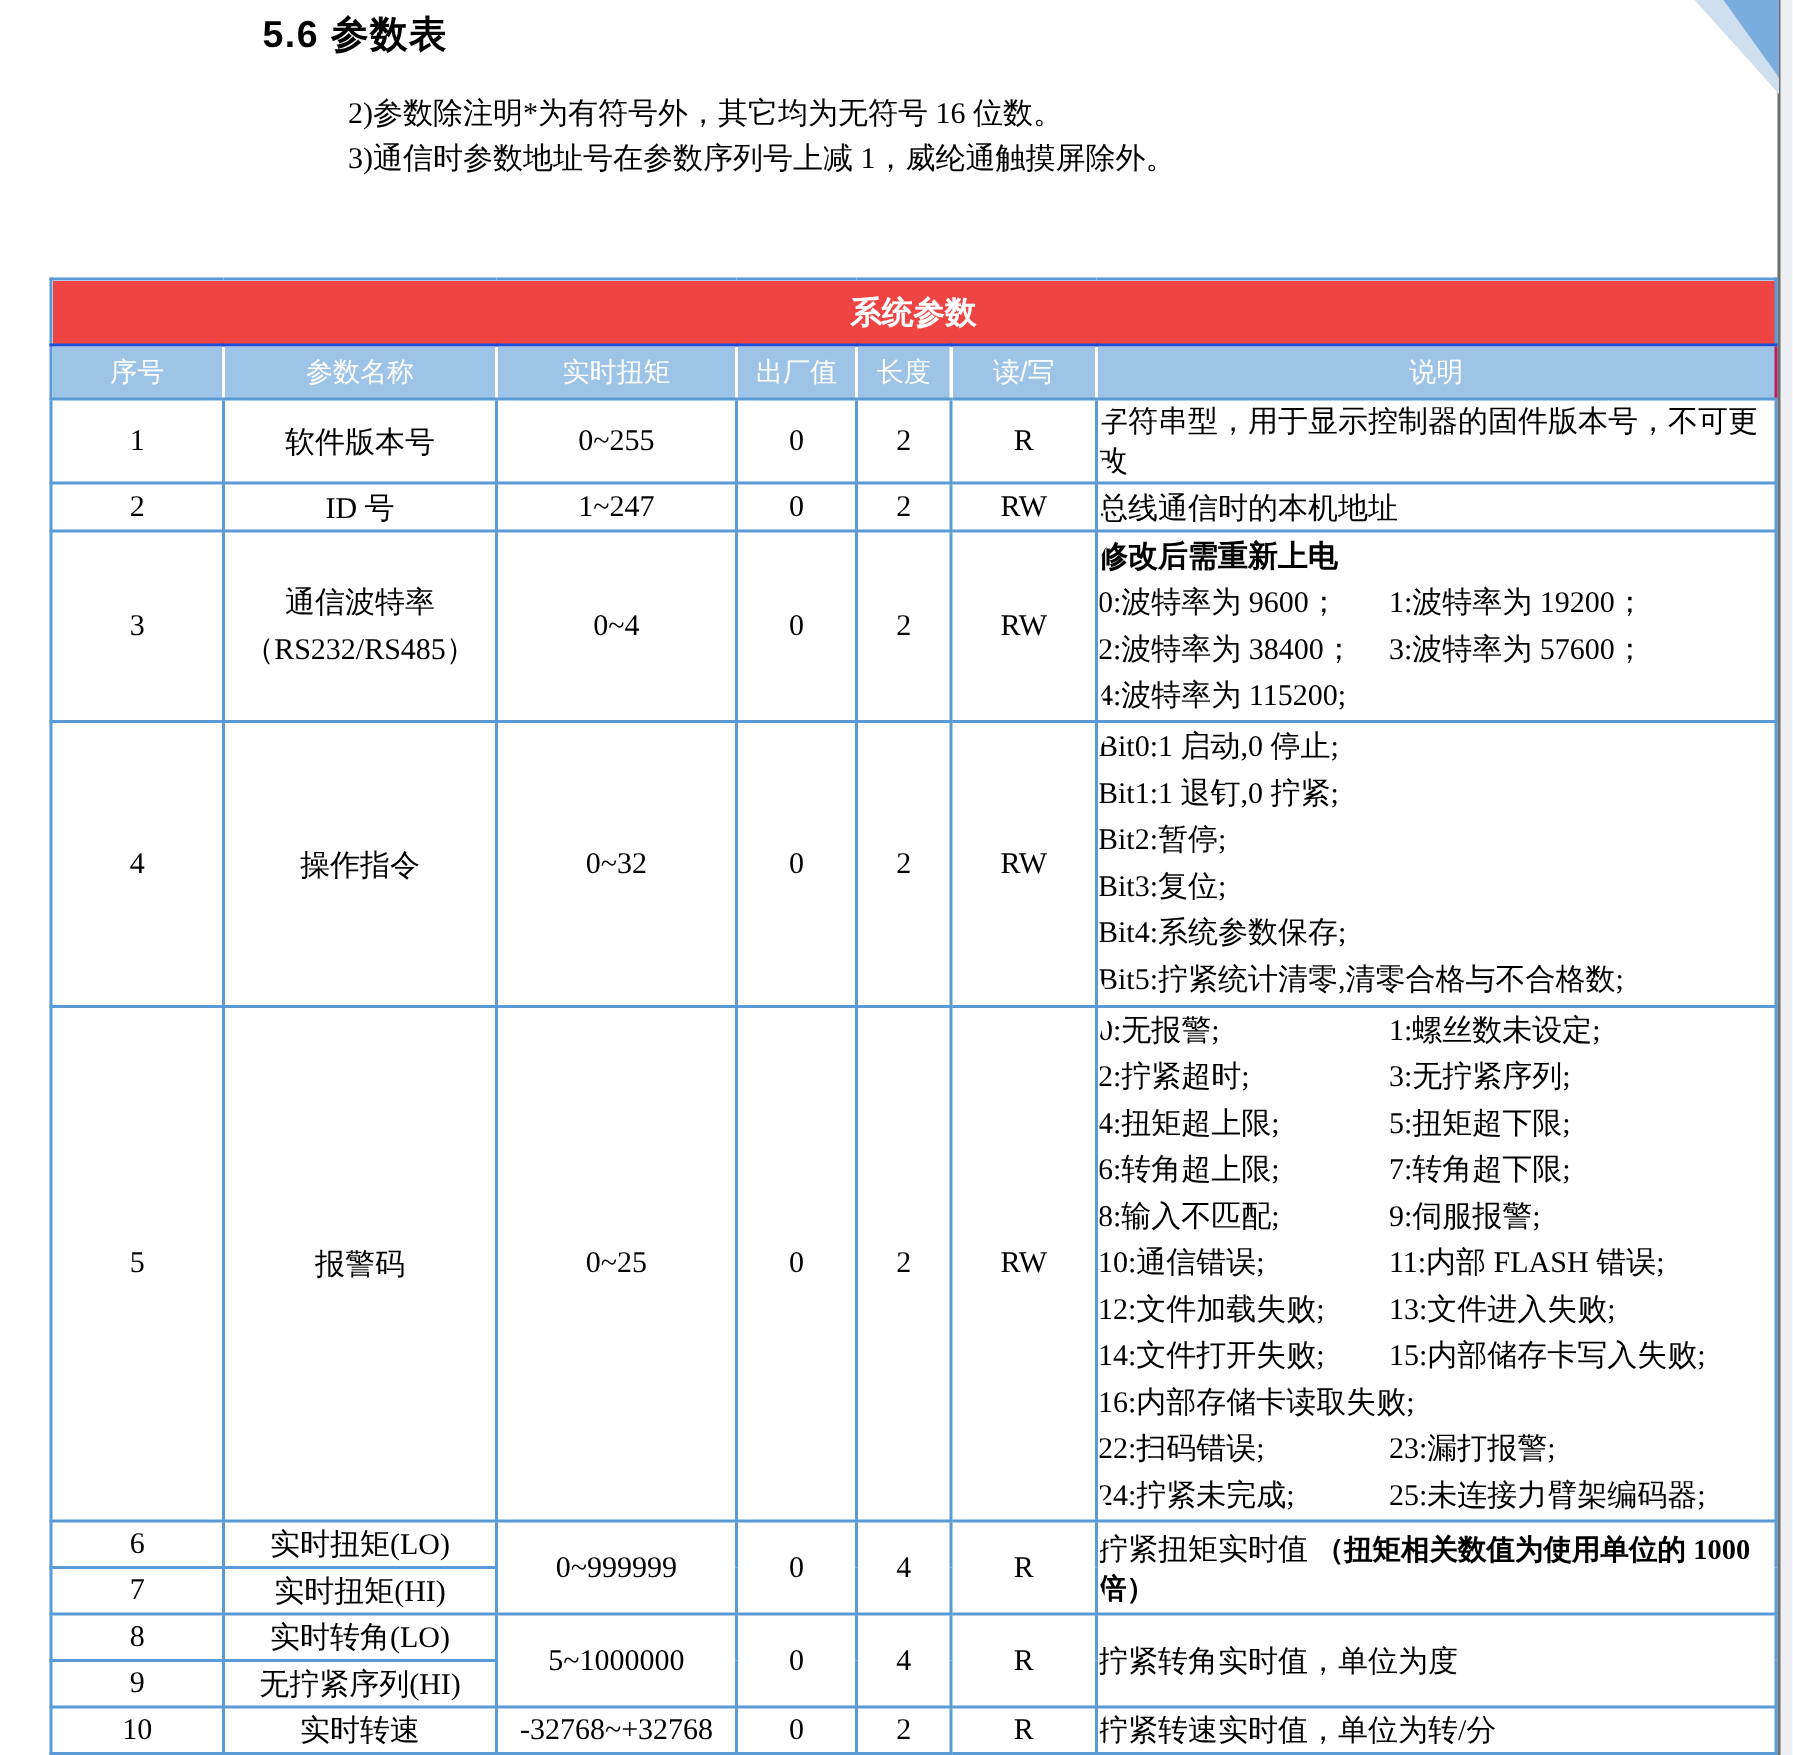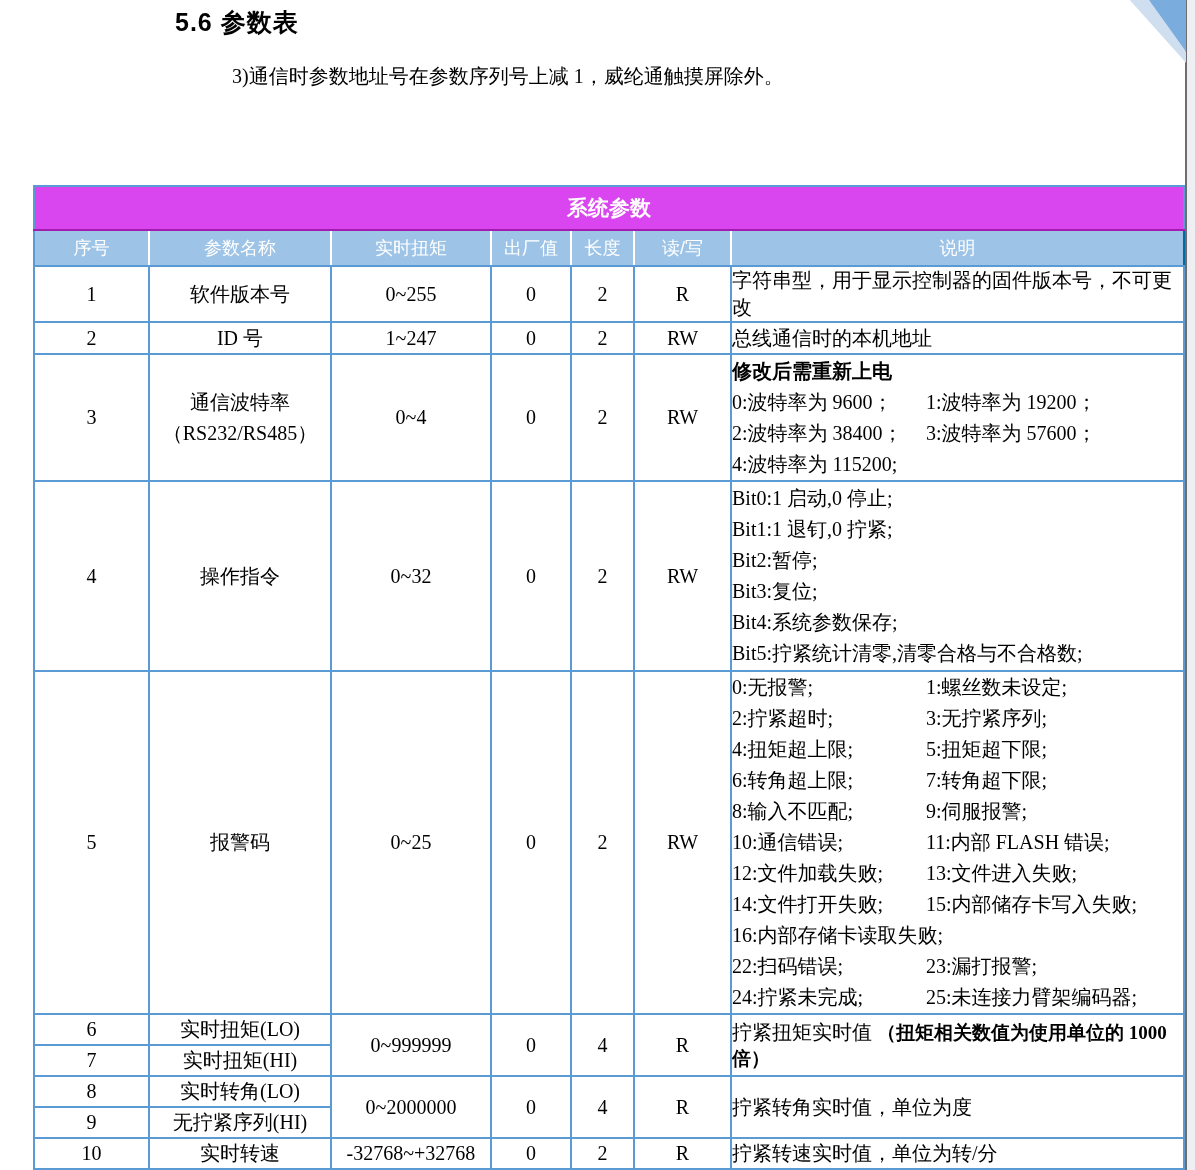--- a/index.html
+++ b/index.html
@@ -24,49 +24,50 @@
   .notes{position:absolute;left:175px;top:62px;font-size:20px;line-height:29.5px;color:#000;}
   .note{margin-left:57px;}
   .note.first{margin-left:0;}
   .note-label{display:inline-block;width:57px;}
   
   table.params{position:absolute;left:33px;top:185px;width:1152px;
     border-collapse:collapse;table-layout:fixed;
     font-size:20px;color:#000;}
   table.params th,table.params td{border:2px solid #5b9bd5;vertical-align:middle;
     padding:0;overflow:hidden;}
-  tr.title-row th{height:42px;background:#d946ef;color:#fff;
+  tr.title-row th{height:42px;background:#ef4444;color:#fff;
     font-family:"Liberation Sans","DejaVu Sans",sans-serif;
     font-size:21px;font-weight:bold;text-align:center;
-    border-bottom:2px solid #a21caf;}
+    border-bottom:2px solid #1d4ed8;}
   tr.cols th{height:34px;background:#9dc3e6;color:#fff;
     font-family:"Liberation Sans","DejaVu Sans",sans-serif;
     font-size:18px;font-weight:normal;text-align:center;
     border-right:2px solid #ffffff;border-bottom:2px solid #5b9bd5;}
-  tr.cols th:last-child{border-right:2px solid #0369a1;}
+  tr.cols th:last-child{border-right:2px solid #be185d;}
   td.c{text-align:center;}
-  td.desc{text-align:left;padding:2px 8px;}
+  td.desc{text-align:left;padding:2px 8px;border-radius:24px;}
   tr.r-s td{height:30px;}
   tr.r-xs td{height:29px;}
   .tline{line-height:31px;white-space:nowrap;}
   .tline.bold{font-weight:bold;}
   .tline .pl{display:inline-block;width:43%;}
   .nm2{line-height:31px;}
   .small{font-size:19px;font-weight:bold;}
 </style>
 </head>
 <body>
 
 <div class="edge-strip"></div>
 <div class="corner corner-light"></div>
 <div class="corner corner-dark"></div>
 
 <h1 class="sec">5.6 参数表</h1>
 
 <div class="notes">
+  <div class="note">2)参数除注明*为有符号外，其它均为无符号 16 位数。</div>
   <div class="note">3)通信时参数地址号在参数序列号上减 1，威纶通触摸屏除外。</div>
 </div>
 
 <table class="params">
   <colgroup>
     <col style="width:115px">
       <col style="width:182px">
       <col style="width:160px">
     <col style="width:80px">
       <col style="width:63px">
@@ -185,21 +186,21 @@
     </td>
   </tr>
   <tr class="r-xs">
     <td class="c">7</td>
     <td class="c">实时扭矩(HI)</td>
   </tr>
 
   <tr class="r-xs">
     <td class="c">8</td>
     <td class="c">实时转角(LO)</td>
-    <td class="c" rowspan="2">0~2000000</td>
+    <td class="c" rowspan="2">5~1000000</td>
     <td class="c" rowspan="2">0</td>
     <td class="c" rowspan="2">4</td>
     <td class="c" rowspan="2">R</td>
     <td class="desc" rowspan="2">拧紧转角实时值，单位为度</td>
   </tr>
   <tr class="r-xs">
     <td class="c">9</td>
     <td class="c">无拧紧序列(HI)</td>
   </tr>
 

